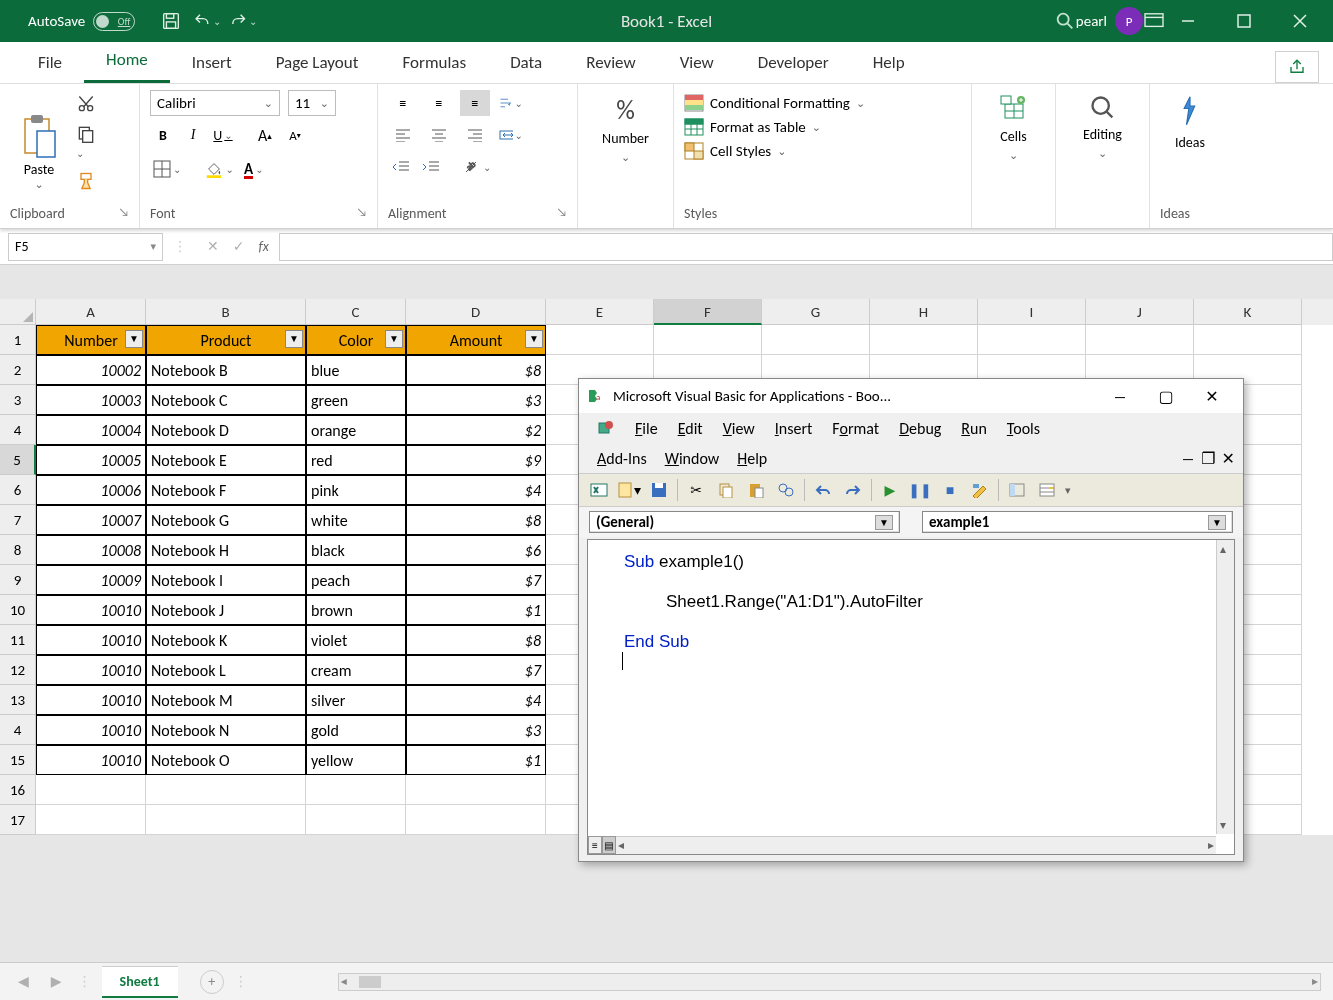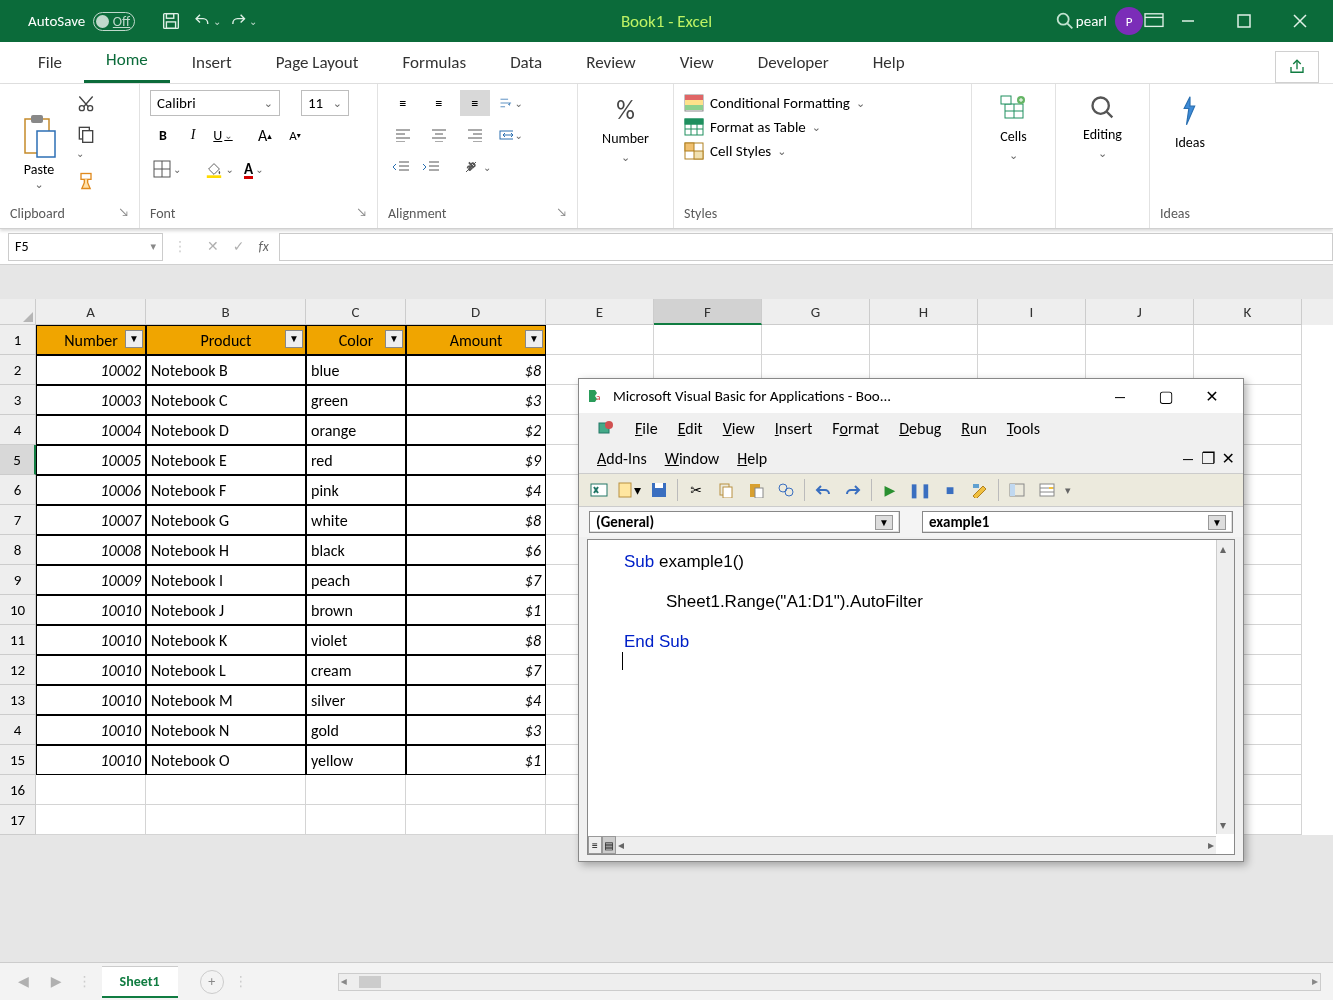--- a/index.html
+++ b/index.html
@@ -1,26 +1,26 @@
 <!DOCTYPE html>
 <html><head>
 <meta charset="utf-8">
 <style>
 * { box-sizing: border-box; margin: 0; padding: 0; }
 body { font-family: "Segoe UI", Calibri, sans-serif; font-size: 14px; background: #e6e6e6; width: 1333px; height: 1000px; overflow: hidden; position: relative; }
 
 
 .titlebar { background: #0b6b3a; height: 42px; display: flex; align-items: center; color: #fff; padding: 0 10px; }
 .titlebar .autosave { font-size: 15px; display: flex; align-items: center; gap: 8px; margin-left: 18px; }
-.toggle { width: 42px; height: 19px; border: 1.5px solid #c0d9cc; border-radius: 10px; display: inline-flex; align-items: center; justify-content: flex-end; padding-right: 4px; font-size: 14px; color: #c0d9cc; position: relative; text-decoration: underline; }
+.toggle { width: 42px; height: 19px; border: 1.5px solid #c0d9cc; border-radius: 10px; display: inline-flex; align-items: center; justify-content: flex-end; padding-right: 4px; font-size: 10px; color: #c0d9cc; position: relative; text-decoration: underline; }
 .toggle::before { content: ""; position: absolute; left: 2px; top: 2px; width: 13px; height: 13px; background: #c0d9cc; border-radius: 50%; }
 .qat { display: flex; gap: 8px; margin-left: 22px; align-items: center; }
 .qat-btn { width: 28px; height: 28px; display: flex; align-items: center; justify-content: center; color: #dff0e6; }
 .qat-btn svg { width: 22px; height: 22px; }
-.titlebar .title { position: absolute; left: 50%; transform: translateX(-50%); font-size: 17px; color: #bef264; }
+.titlebar .title { position: absolute; left: 50%; transform: translateX(-50%); font-size: 17px; color: #e5e5e5; }
 .titlebar .right { margin-left: auto; display: flex; align-items: center; }
 .search-title { color: #c2e3d0; }
 .user { display: flex; align-items: center; gap: 8px; font-size: 15px; }
 .avatar { width: 28px; height: 28px; border-radius: 50%; background: #7b2db8; color: #fff; display: flex; align-items: center; justify-content: center; font-size: 13px; }
 .winbtns { display: flex; gap: 10px; }
 .winbtns span { width: 46px; height: 28px; display: flex; align-items: center; justify-content: center; }
 
 
 .tabs { background: #fff; height: 42px; display: flex; align-items: flex-end; padding-left: 16px; gap: 0; border-bottom: 1px solid #e0e0e0; }
 .tab { padding: 10px 22px; font-size: 17px; color: #333; cursor: pointer; }
@@ -32,21 +32,21 @@
 .group { border-right: 1px solid #e2e2e2; padding: 6px 10px 2px; display: flex; flex-direction: column; position: relative; }
 .group-label { font-size: 14px; color: #5a5a5a; margin-top: auto; padding-bottom: 4px; }
 .group-label .launcher { float: right; color: #888; font-size: 12px; }
 
 .clip-body { display: flex; gap: 8px; }
 .paste-big { display: flex; flex-direction: column; align-items: center; width: 58px; justify-content: flex-end; }
 .paste-icon { width: 42px; height: 48px; }
 .clip-col { display: flex; flex-direction: column; gap: 10px; padding-top: 4px; }
 .small-ico { width: 20px; height: 20px; }
 
-.font-row { display: flex; gap: 21px; margin-bottom: 6px; }
+.font-row { display: flex; gap: 8px; margin-bottom: 6px; }
 .font-sel { border: 1px solid #bdbdbd; height: 26px; padding: 2px 6px; font-size: 15px; display: flex; align-items: center; justify-content: space-between; }
 .font-name { width: 130px; }
 .font-size { width: 48px; }
 .btnrow { display: flex; gap: 4px; align-items: center; }
 .rbtn { min-width: 26px; height: 26px; display: flex; align-items: center; justify-content: center; padding: 0 3px; }
 .rbtn.dd::after { content: "⌄"; font-size: 10px; color: #666; margin-left: 2px; }
 
 .align-grid { display: grid; grid-template-columns: repeat(4, 30px); gap: 4px 6px; }
 .num-big { display: flex; flex-direction: column; align-items: center; gap: 4px; padding: 4px 10px; }
 

